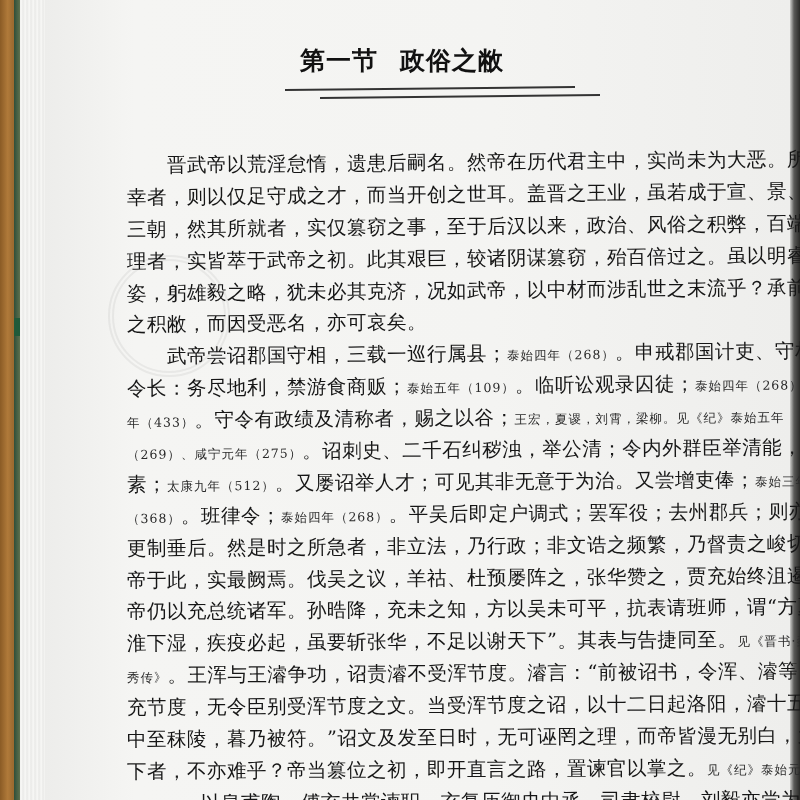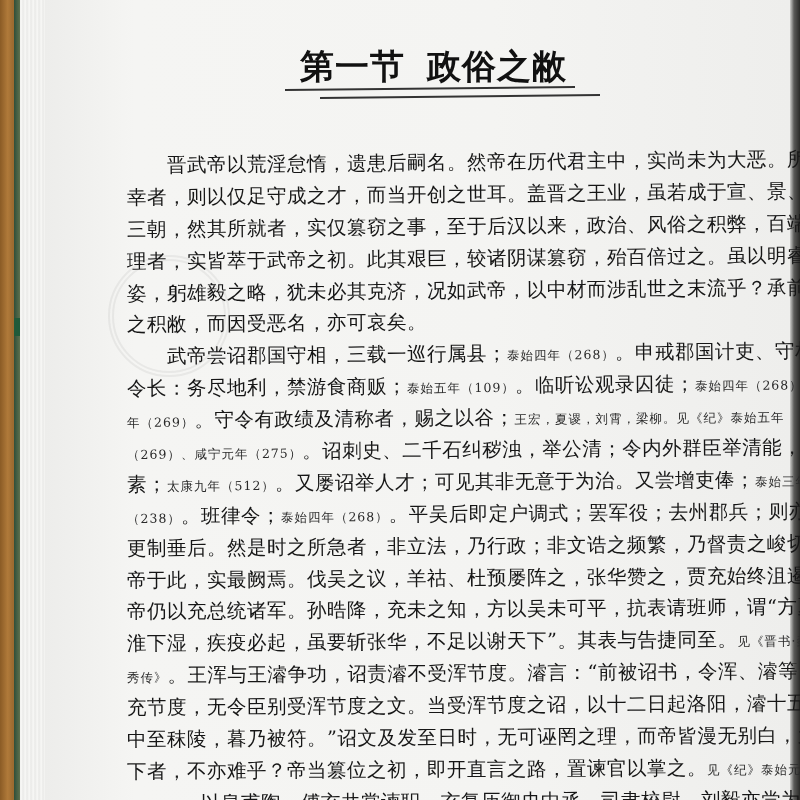--- a/index.html
+++ b/index.html
@@ -29,21 +29,21 @@
   }
   .page-right-shadow {
     position: absolute; left: 790px; top: 0; width: 10px; height: 800px;
     background: linear-gradient(90deg, #cfcfcd, #5a5a58 40%, #2a2a28);
   }
   .seal {
     position: absolute; left: 108px; top: 255px; width: 110px; height: 110px;
     border-radius: 50%; border: 6px double rgba(120,120,120,0.10);
   }
   .heading {
-    position: absolute; left: 300px; top: 44px; font-size: 34px; font-weight: bold;
+    position: absolute; left: 300px; top: 44px; font-size: 25px; font-weight: bold;
     color: #111; letter-spacing: 1px; white-space: nowrap; font-family: Liberation Serif, serif;
   }
   .heading .gap { display: inline-block; width: 22px; }
   .rule { position: absolute; height: 1.5px; background: #333; transform: rotate(-0.6deg); transform-origin: left; }
   .rule-1 { left: 285px; top: 89px; width: 290px; }
   .rule-2 { left: 320px; top: 97px; width: 280px; }
   .text-block { position: absolute; left: 127px; top: 150px; width: 645px; color: #161616; }
   .line {
     height: 31.9px; line-height: 31.9px; font-size: 19.5px; white-space: nowrap; letter-spacing: 0.5px;
   }
@@ -73,24 +73,24 @@
 
 <div class="text-block" id="text-block">
     <div class="line indent" style="transform: rotate(-0.55deg);"><span>晋武帝以荒淫怠惰，遗患后嗣名。然帝在历代君主中，实尚未为大恶。所不</span></div>
     <div class="line" style="transform: rotate(-0.54deg);"><span>幸者，则以仅足守成之才，而当开创之世耳。盖晋之王业，虽若成于宣、景、文</span></div>
     <div class="line" style="transform: rotate(-0.53deg);"><span>三朝，然其所就者，实仅篡窃之事，至于后汉以来，政治、风俗之积弊，百端待</span></div>
     <div class="line" style="transform: rotate(-0.52deg);"><span>理者，实皆萃于武帝之初。此其艰巨，较诸阴谋篡窃，殆百倍过之。虽以明睿之</span></div>
     <div class="line" style="transform: rotate(-0.51deg);"><span>姿，躬雄毅之略，犹未必其克济，况如武帝，以中材而涉乱世之末流乎？承前世</span></div>
     <div class="line" style="transform: rotate(-0.5deg);"><span>之积敝，而因受恶名，亦可哀矣。</span></div>
     <div class="line indent" style="transform: rotate(-0.49deg);"><span>武帝尝诏郡国守相，三载一巡行属县；</span><span class="note">泰始四年（268）</span><span>。申戒郡国计吏、守相、</span></div>
     <div class="line" style="transform: rotate(-0.48deg);"><span>令长：务尽地利，禁游食商贩；</span><span class="note">泰始五年（109）</span><span>。临听讼观录囚徒；</span><span class="note">泰始四年（268）、五</span></div>
-    <div class="line" style="transform: rotate(-0.47deg);"><span class="note">年（269）</span><span>。守令有政绩及清称者，赐之以谷；</span><span class="note">王宏，夏谡，刘霄，梁柳。见《纪》泰始五年</span></div>
+    <div class="line" style="transform: rotate(-0.47deg);"><span class="note">年（433）</span><span>。守令有政绩及清称者，赐之以谷；</span><span class="note">王宏，夏谡，刘霄，梁柳。见《纪》泰始五年</span></div>
     <div class="line" style="transform: rotate(-0.46deg);"><span class="note">（269）、咸宁元年（275）</span><span>。诏刺史、二千石纠秽浊，举公清；令内外群臣举清能，拔寒</span></div>
     <div class="line" style="transform: rotate(-0.45deg);"><span>素；</span><span class="note">太康九年（512）</span><span>。又屡诏举人才；可见其非无意于为治。又尝增吏俸；</span><span class="note">泰始三年</span></div>
-    <div class="line" style="transform: rotate(-0.44deg);"><span class="note">（238）</span><span>。班律令；</span><span class="note">泰始四年（268）</span><span>。平吴后即定户调式；罢军役；去州郡兵；则亦有意于</span></div>
+    <div class="line" style="transform: rotate(-0.44deg);"><span class="note">（368）</span><span>。班律令；</span><span class="note">泰始四年（268）</span><span>。平吴后即定户调式；罢军役；去州郡兵；则亦有意于</span></div>
     <div class="line" style="transform: rotate(-0.43deg);"><span>更制垂后。然是时之所急者，非立法，乃行政；非文诰之频繁，乃督责之峻切；而</span></div>
     <div class="line" style="transform: rotate(-0.42deg);"><span>帝于此，实最阙焉。伐吴之议，羊祜、杜预屡阵之，张华赞之，贾充始终沮遏，而</span></div>
     <div class="line" style="transform: rotate(-0.41deg);"><span>帝仍以充总统诸军。孙晧降，充未之知，方以吴未可平，抗表请班师，谓“方夏江、</span></div>
     <div class="line" style="transform: rotate(-0.4deg);"><span>淮下湿，疾疫必起，虽要斩张华，不足以谢天下”。其表与告捷同至。</span><span class="note">见《晋书·秦</span></div>
     <div class="line" style="transform: rotate(-0.39deg);"><span class="note">秀传》</span><span>。王浑与王濬争功，诏责濬不受浑节度。濬言：“前被诏书，令浑、濬等皆受</span></div>
     <div class="line" style="transform: rotate(-0.38deg);"><span>充节度，无令臣别受浑节度之文。当受浑节度之诏，以十二日起洛阳，濬十五日日</span></div>
     <div class="line" style="transform: rotate(-0.37deg);"><span>中至秣陵，暮乃被符。”诏文及发至日时，无可诬罔之理，而帝皆漫无别白，为之</span></div>
     <div class="line" style="transform: rotate(-0.36deg);"><span>下者，不亦难乎？帝当篡位之初，即开直言之路，置谏官以掌之。</span><span class="note">见《纪》泰始元年</span></div>
     <div class="line" style="transform: rotate(-0.35deg);"><span class="note">（265）</span><span>。以皇甫陶、傅玄共掌谏职。玄复历御史中丞、司隶校尉。刘毅亦尝为司隶。</span></div>
   </div>

